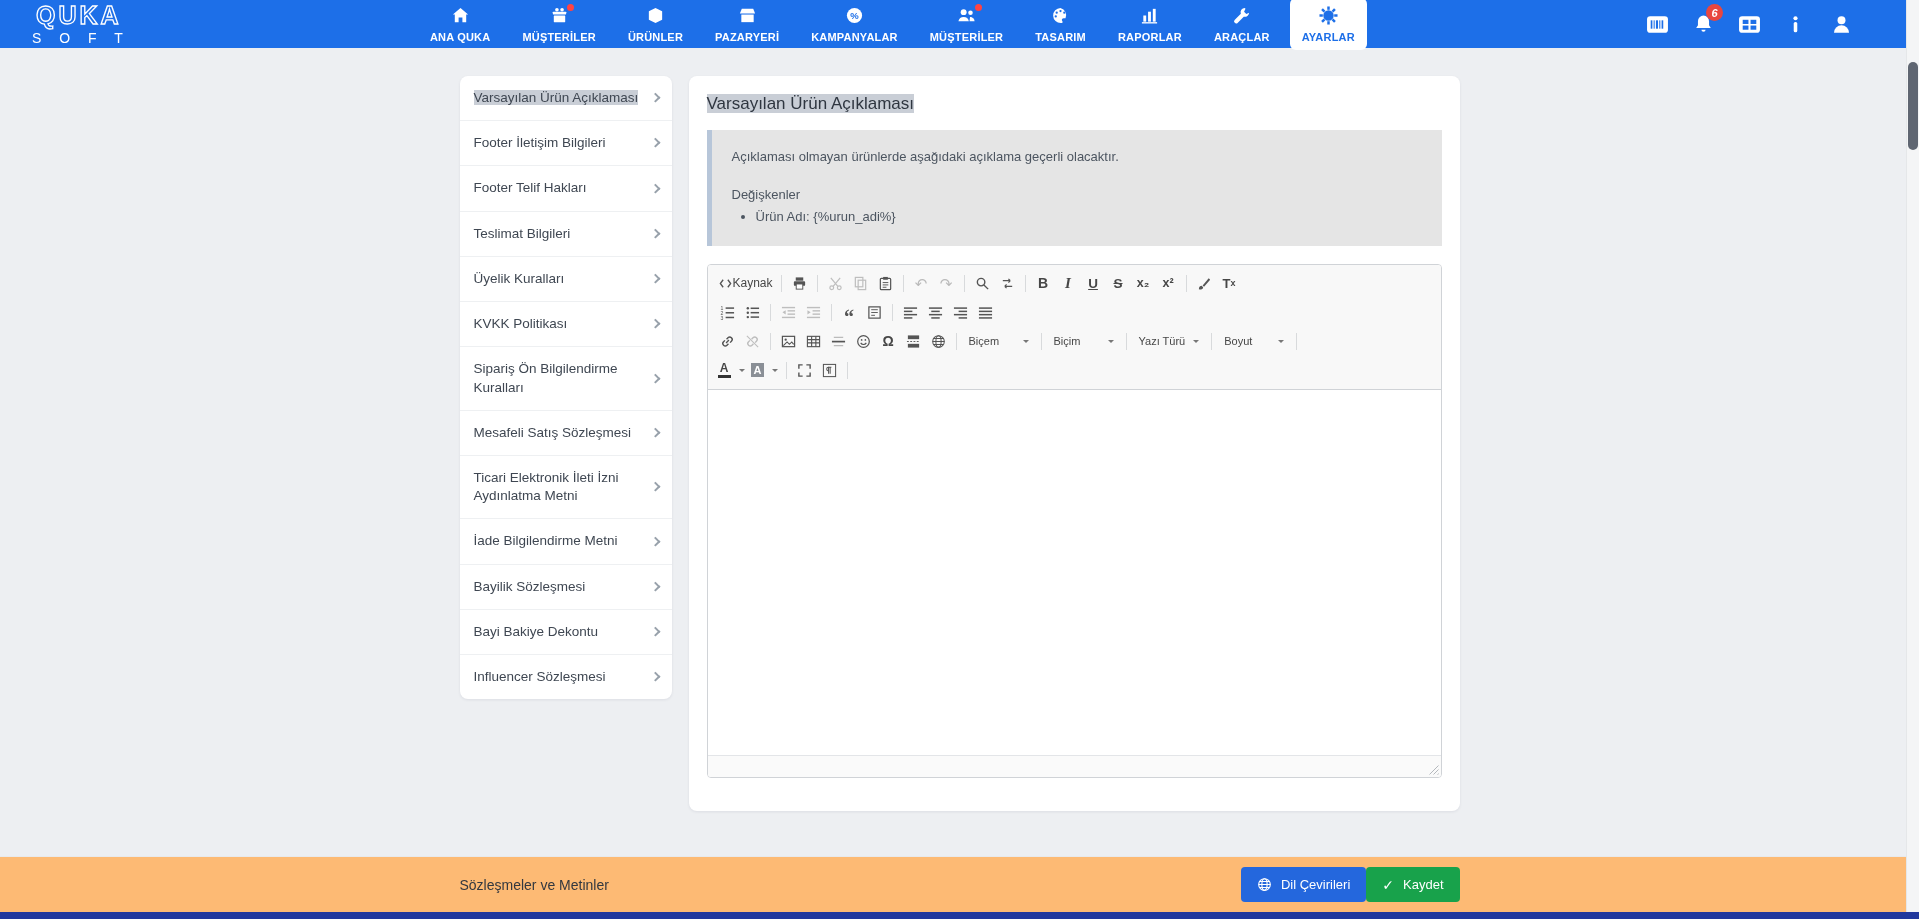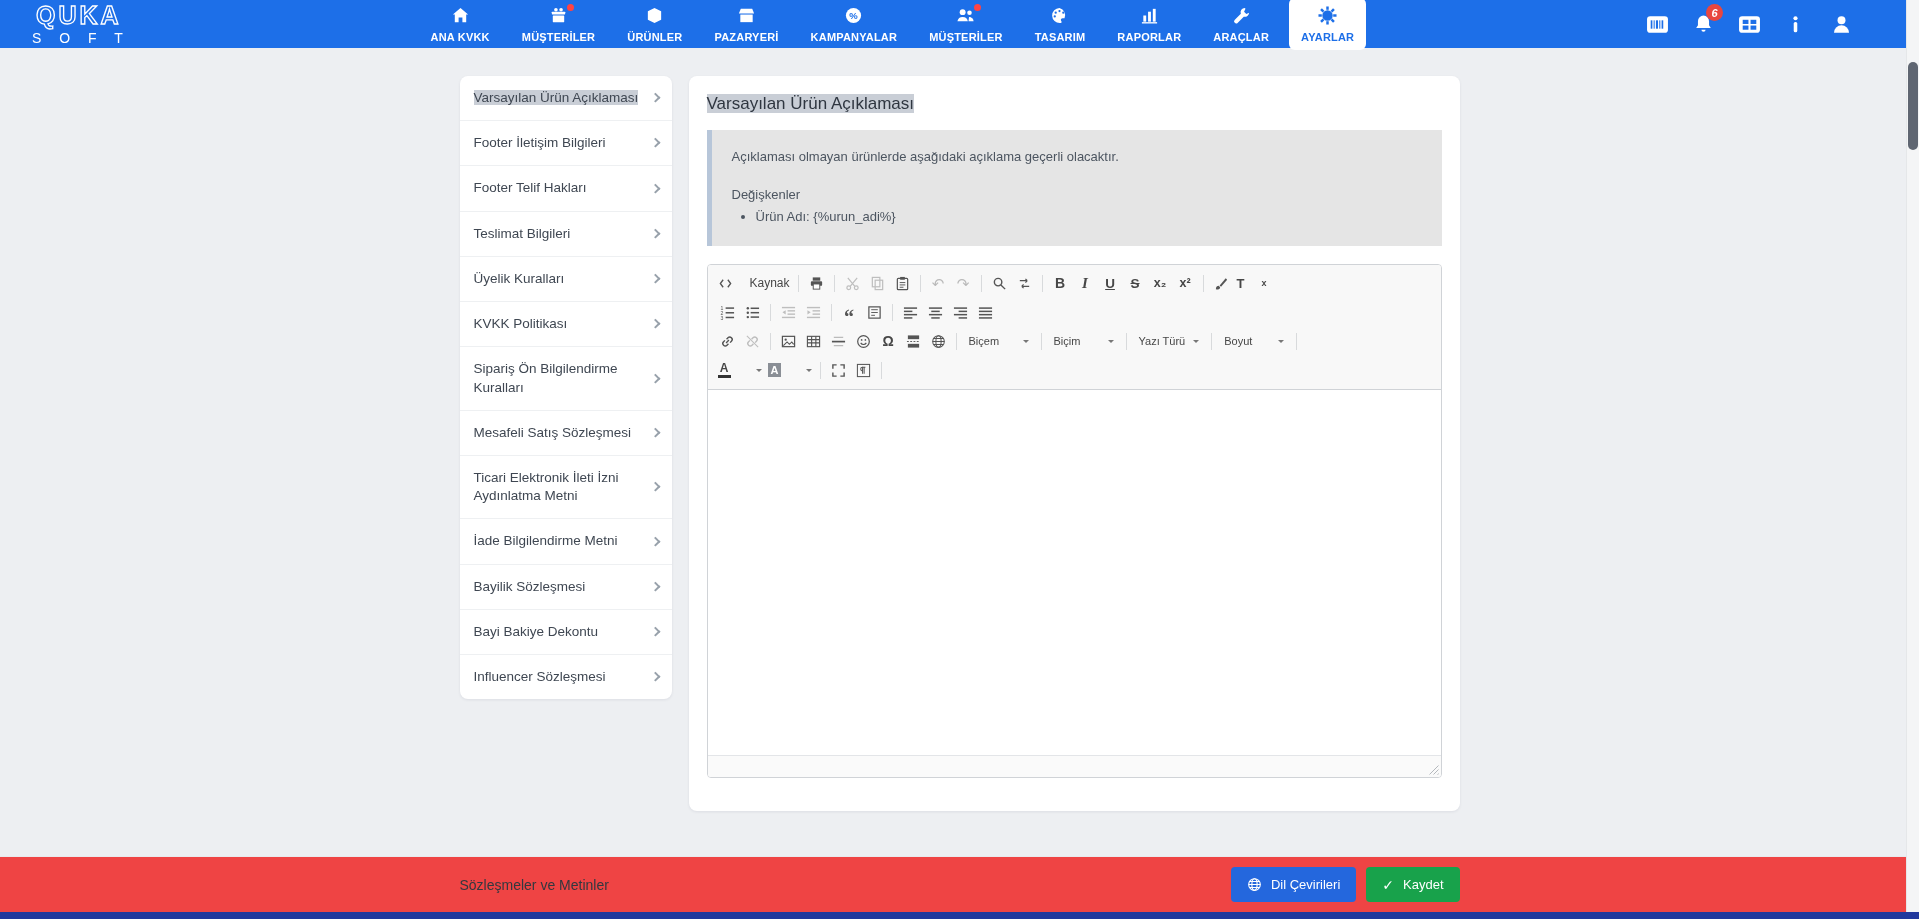--- a/index.html
+++ b/index.html
@@ -37,21 +37,21 @@
   .page-title { font-size:17px; color:#2f3640; font-weight:500; margin:2px 0 16px; }
   .info-box { background:#e5e5e5; border-left:5px solid #b7c6d9; padding:17px 20px; color:#4c5560; font-size:13px; line-height:1.5; }
   .info-gap { height:18px; }
   .info-box ul { margin:3px 0 0 24px; }
   .info-box li { margin:2px 0; }
 
   
   .editor { margin-top:18px; border:1px solid #d0d3d7; border-radius:4px; overflow:hidden; }
   .tb { background:#f8f8f8; padding:4px 6px; border-bottom:1px solid #d0d3d7; }
   .tb-row { display:flex; align-items:center; padding:2px 1px; flex-wrap:wrap; }
-  .tb-btn { border:none; background:transparent; min-width:25px; height:25px; display:inline-flex; align-items:center; justify-content:center; gap:17px; border-radius:3px; color:#474747; font-size:13px; padding:0 3px; cursor:pointer; font-family:inherit; }
+  .tb-btn { border:none; background:transparent; min-width:25px; height:25px; display:inline-flex; align-items:center; justify-content:center; gap:0; border-radius:3px; color:#474747; font-size:13px; padding:0 3px; cursor:pointer; font-family:inherit; }
   .tb-btn.dis { opacity:.35; cursor:default; }
   .tb-btn svg { width:15px; height:15px; }
   .src-label { font-size:12px; color:#474747; }
   .sep { width:1px; height:17px; background:#d8dadc; margin:0 5px; display:inline-block; }
   .g-b { font-weight:800; font-size:14px; }
   .g-i { font-style:italic; font-family:"Liberation Serif",serif; font-size:15px; font-weight:700; }
   .g-u { text-decoration:underline; font-weight:700; font-size:13.5px; }
   .g-s { text-decoration:line-through; font-weight:700; font-size:13.5px; }
   .g-sub,.g-sup { font-weight:700; font-size:12.5px; }
   .g-arrow { font-size:15px; line-height:1; }
@@ -62,24 +62,24 @@
   .combo .lbl { min-width:46px; text-align:left; }
   .caret { width:0; height:0; border:3.5px solid transparent; border-top-color:#777; margin-left:8px; transform:translateY(2px); }
   .tc-bar { display:block; width:13px; height:3px; background:#333; margin-top:1px; }
   .tc-wrap { display:flex; flex-direction:column; align-items:center; font-weight:700; font-size:12px; line-height:1; }
   .bg-a { background:#8a8f96; color:#fff; padding:1px 3px; font-weight:700; font-size:11px; }
   .editor-body { height:365px; background:#fff; cursor:text; }
   .editor-foot { height:22px; background:#fafafa; border-top:1px solid #e3e5e8; position:relative; }
   .grip { position:absolute; right:2px; bottom:2px; width:11px; height:11px; background:repeating-linear-gradient(135deg, transparent 0 2px, #b4b8bd 2px 3px); clip-path:polygon(100% 0, 100% 100%, 0 100%); cursor:nwse-resize; }
 
   
-  .page-footer { position:absolute; left:0; right:0; bottom:7px; height:56px; background:#ef4444; border-top:1px solid #e8eaed; display:flex; align-items:center; }
+  .page-footer { position:absolute; left:0; right:0; bottom:7px; height:56px; background:#fdba74; border-top:1px solid #e8eaed; display:flex; align-items:center; }
   .footer-inner { width:1000px; margin:0 auto; display:flex; align-items:center; justify-content:space-between; }
   .footer-title { font-size:14px; color:#33383f; }
-  .footer-actions { display:flex; gap:10px; }
+  .footer-actions { display:flex; gap:0; }
   .btn { border:none; height:35px; border-radius:4px; color:#fff; display:inline-flex; align-items:center; gap:9px; padding:0 16px; font-size:13px; cursor:pointer; font-family:inherit; }
   .btn-translate { background:#2467dd; }
   .btn-save { background:#18a24b; }
   .btn svg { width:15px; height:15px; }
   .check-glyph { font-size:14px; font-weight:700; }
 
   .bottom-strip { position:absolute; left:0; right:0; bottom:0; height:7px; background:#21389d; }
 
   
   .scrollbar { position:absolute; top:0; right:0; bottom:7px; width:13px; background:#f4f5f6; border-left:1px solid #e5e7e9; z-index:10; }
@@ -94,21 +94,21 @@
     <span class="brand-sub">S O F T</span>
   </div>
 
   <div class="nav-items">
     <div class="nav-item">
       <span class="nav-ico">
         <svg viewBox="0 0 20 20">
             <path d="M10 2 L18 9 H16 V17 H12 V12 H8 V17 H4 V9 H2 Z"></path>
           </svg>
       </span>
-      <span class="nav-label">ANA KVKK</span>
+      <span class="nav-label">ANA QUKA</span>
     </div>
     <div class="nav-item">
       <span class="nav-ico">
         <svg viewBox="0 0 20 20">
             <circle cx="7.3" cy="4" r="1.9"></circle>
             <circle cx="12.7" cy="4" r="1.9"></circle>
             <rect x="3" y="6" width="14" height="3" rx="0.5"></rect>
             <rect x="4" y="10" width="12" height="7" rx="0.5"></rect>
           </svg>
         <i class="dot"></i>

